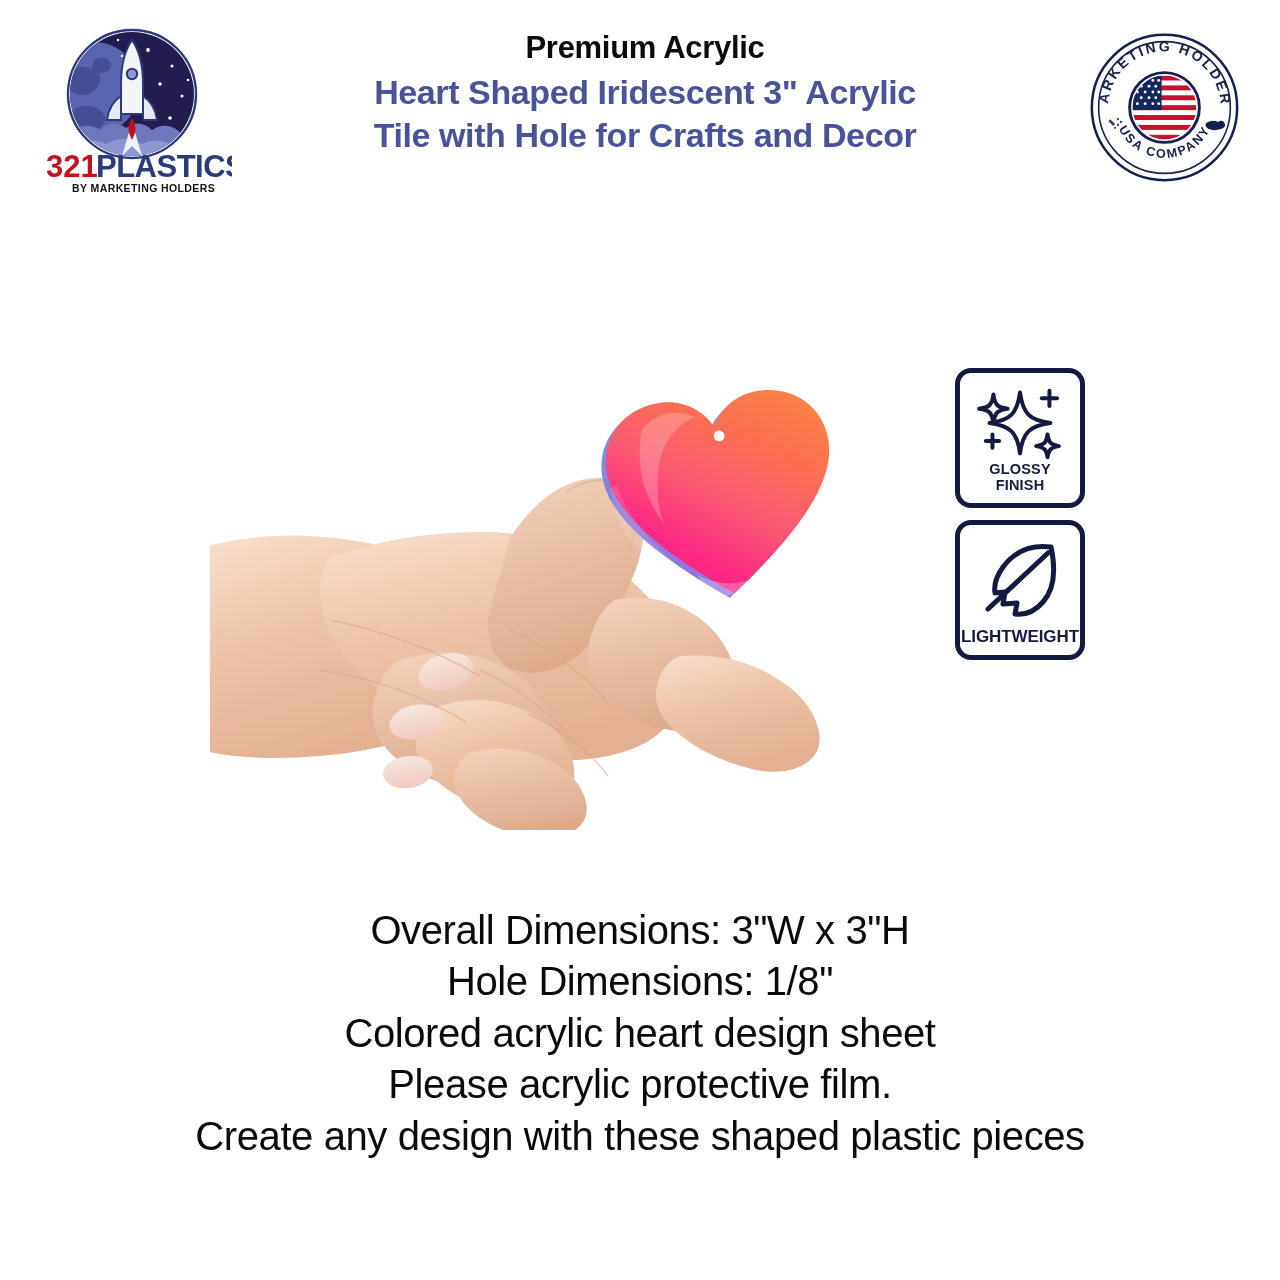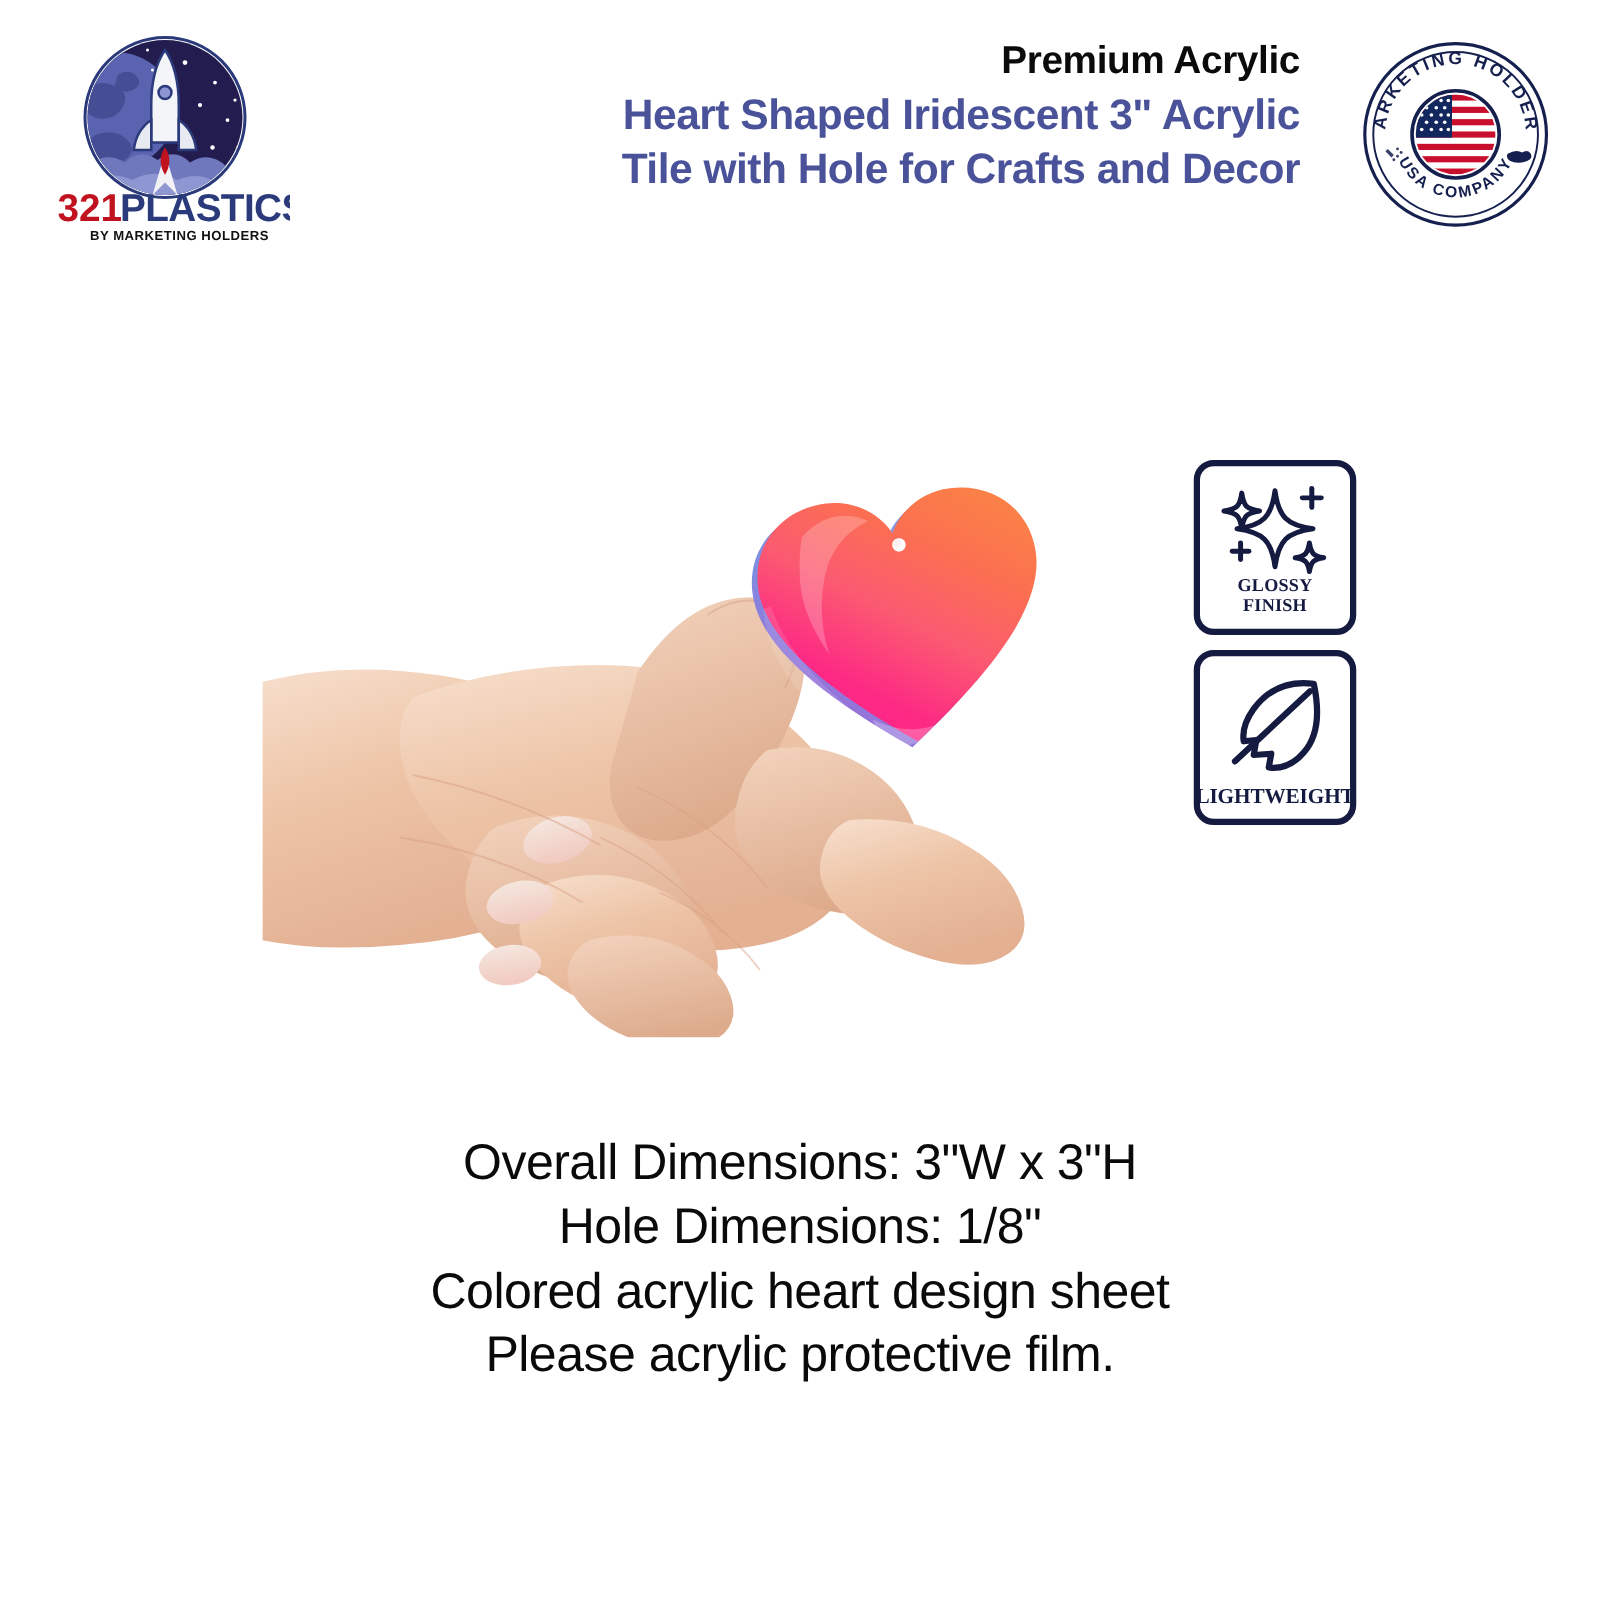--- a/index.html
+++ b/index.html
@@ -13,21 +13,21 @@
   .page{position:relative;width:1280px;height:1280px;}
 
   
   .header{position:absolute;top:0;left:0;width:1280px;height:205px;}
 
   .brand-logo{position:absolute;left:32px;top:22px;width:200px;height:175px;}
   .brand-logo svg{display:block;width:200px;height:175px;}
 
   .title-block{
     position:absolute;left:250px;top:30px;width:790px;
-    text-align:right;
+    text-align:center;
   }
   .title-eyebrow{
     font-size:31px;font-weight:bold;color:#0b0b0b;
     letter-spacing:-0.3px;line-height:1.18;
     margin:0 0 4px 0;
   }
   .title-main{
     font-size:34px;font-weight:bold;color:#4a5299;
     letter-spacing:-0.4px;line-height:1.27;
     margin:0;
@@ -50,21 +50,20 @@
   }
   .feature-badge{
     width:130px;height:140px;
     border:5px solid #151a40;
     border-radius:16px;
     background:#ffffff;
     display:flex;flex-direction:column;
     align-items:center;justify-content:flex-start;
     box-sizing:border-box;
     padding-top:12px;
-    font-family:Liberation Serif, serif;
   }
   .feature-icon{width:92px;height:80px;display:block;}
   .feature-label{
     margin-top:auto;margin-bottom:9px;
     font-size:14.5px;font-weight:bold;color:#151a40;
     text-align:center;line-height:1.14;letter-spacing:0.2px;
     white-space:pre-line;
   }
   .feature-badge.lw .feature-label{font-size:17px;letter-spacing:-0.1px;}
 
@@ -345,15 +344,16 @@
       </div>
 
     </div>
   </div>
 
   <div class="specs">
     <p class="spec-line">Overall Dimensions: 3"W x 3"H</p>
     <p class="spec-line">Hole Dimensions: 1/8"</p>
     <p class="spec-line">Colored acrylic heart design sheet</p>
     <p class="spec-line">Please acrylic protective film.</p>
+    <p class="spec-line">Create any design with these shaped plastic pieces</p>
   </div>
 
 </div>
 
 </body></html>

